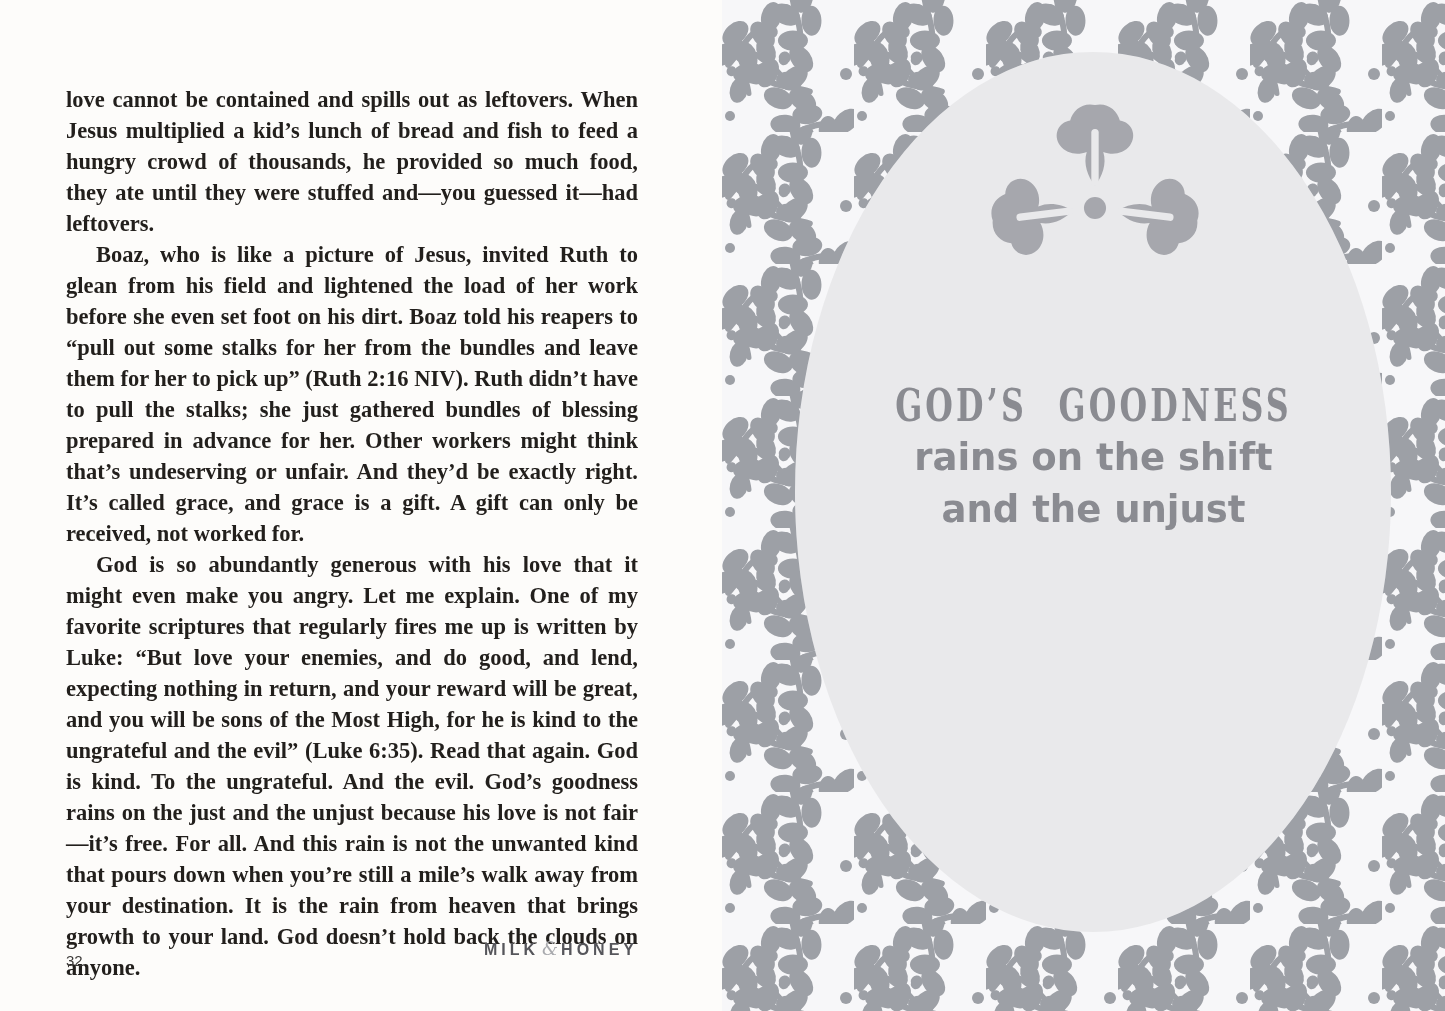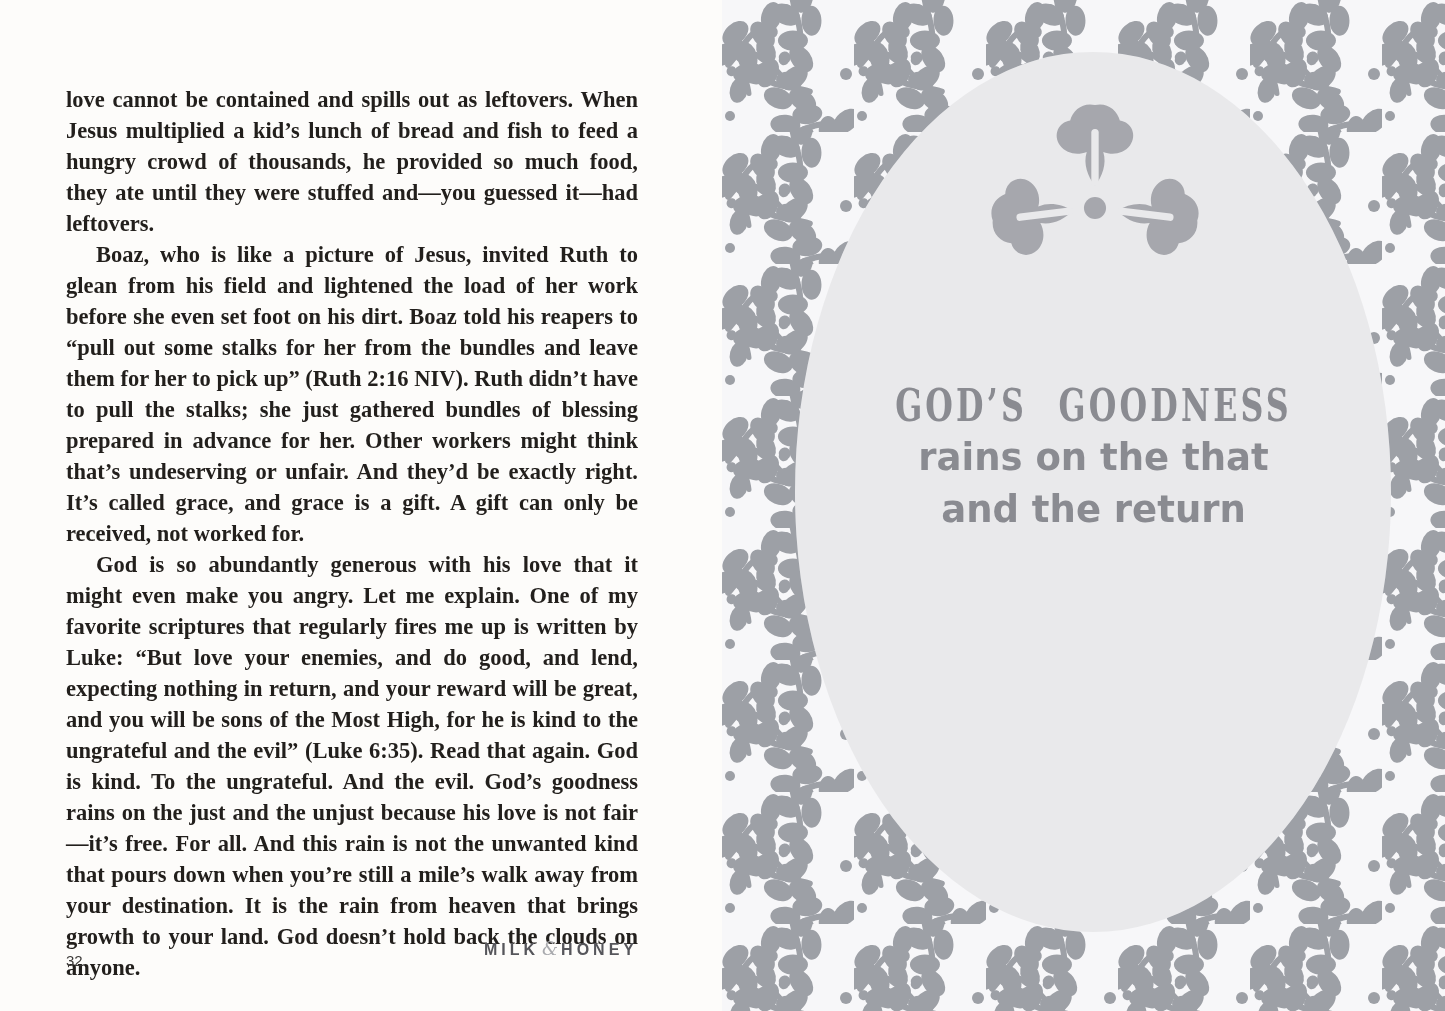--- a/index.html
+++ b/index.html
@@ -141,16 +141,16 @@
     <g transform="translate(373,208) scale(0.92)">
       <circle class="orn-dot" r="12"></circle>
       <use href="#petal" transform="translate(0,-66)"></use>
       <use href="#petal" transform="rotate(-97) translate(0,-66)"></use>
       <use href="#petal" transform="rotate(97) translate(0,-66)"></use>
     </g>
   </svg>
 
   <div class="quote-block">
       <div class="q-line lg"><span class="seg-slab">GOD’S GOODNESS</span></div>
-      <div class="q-line"><span class="seg-sans">rains on the that</span></div>
-      <div class="q-line"><span class="seg-sans">and the return</span></div>
+      <div class="q-line"><span class="seg-sans">rains on the shift</span></div>
+      <div class="q-line"><span class="seg-sans">and the unjust</span></div>
     </div>
 </div>
 
 </body></html>

